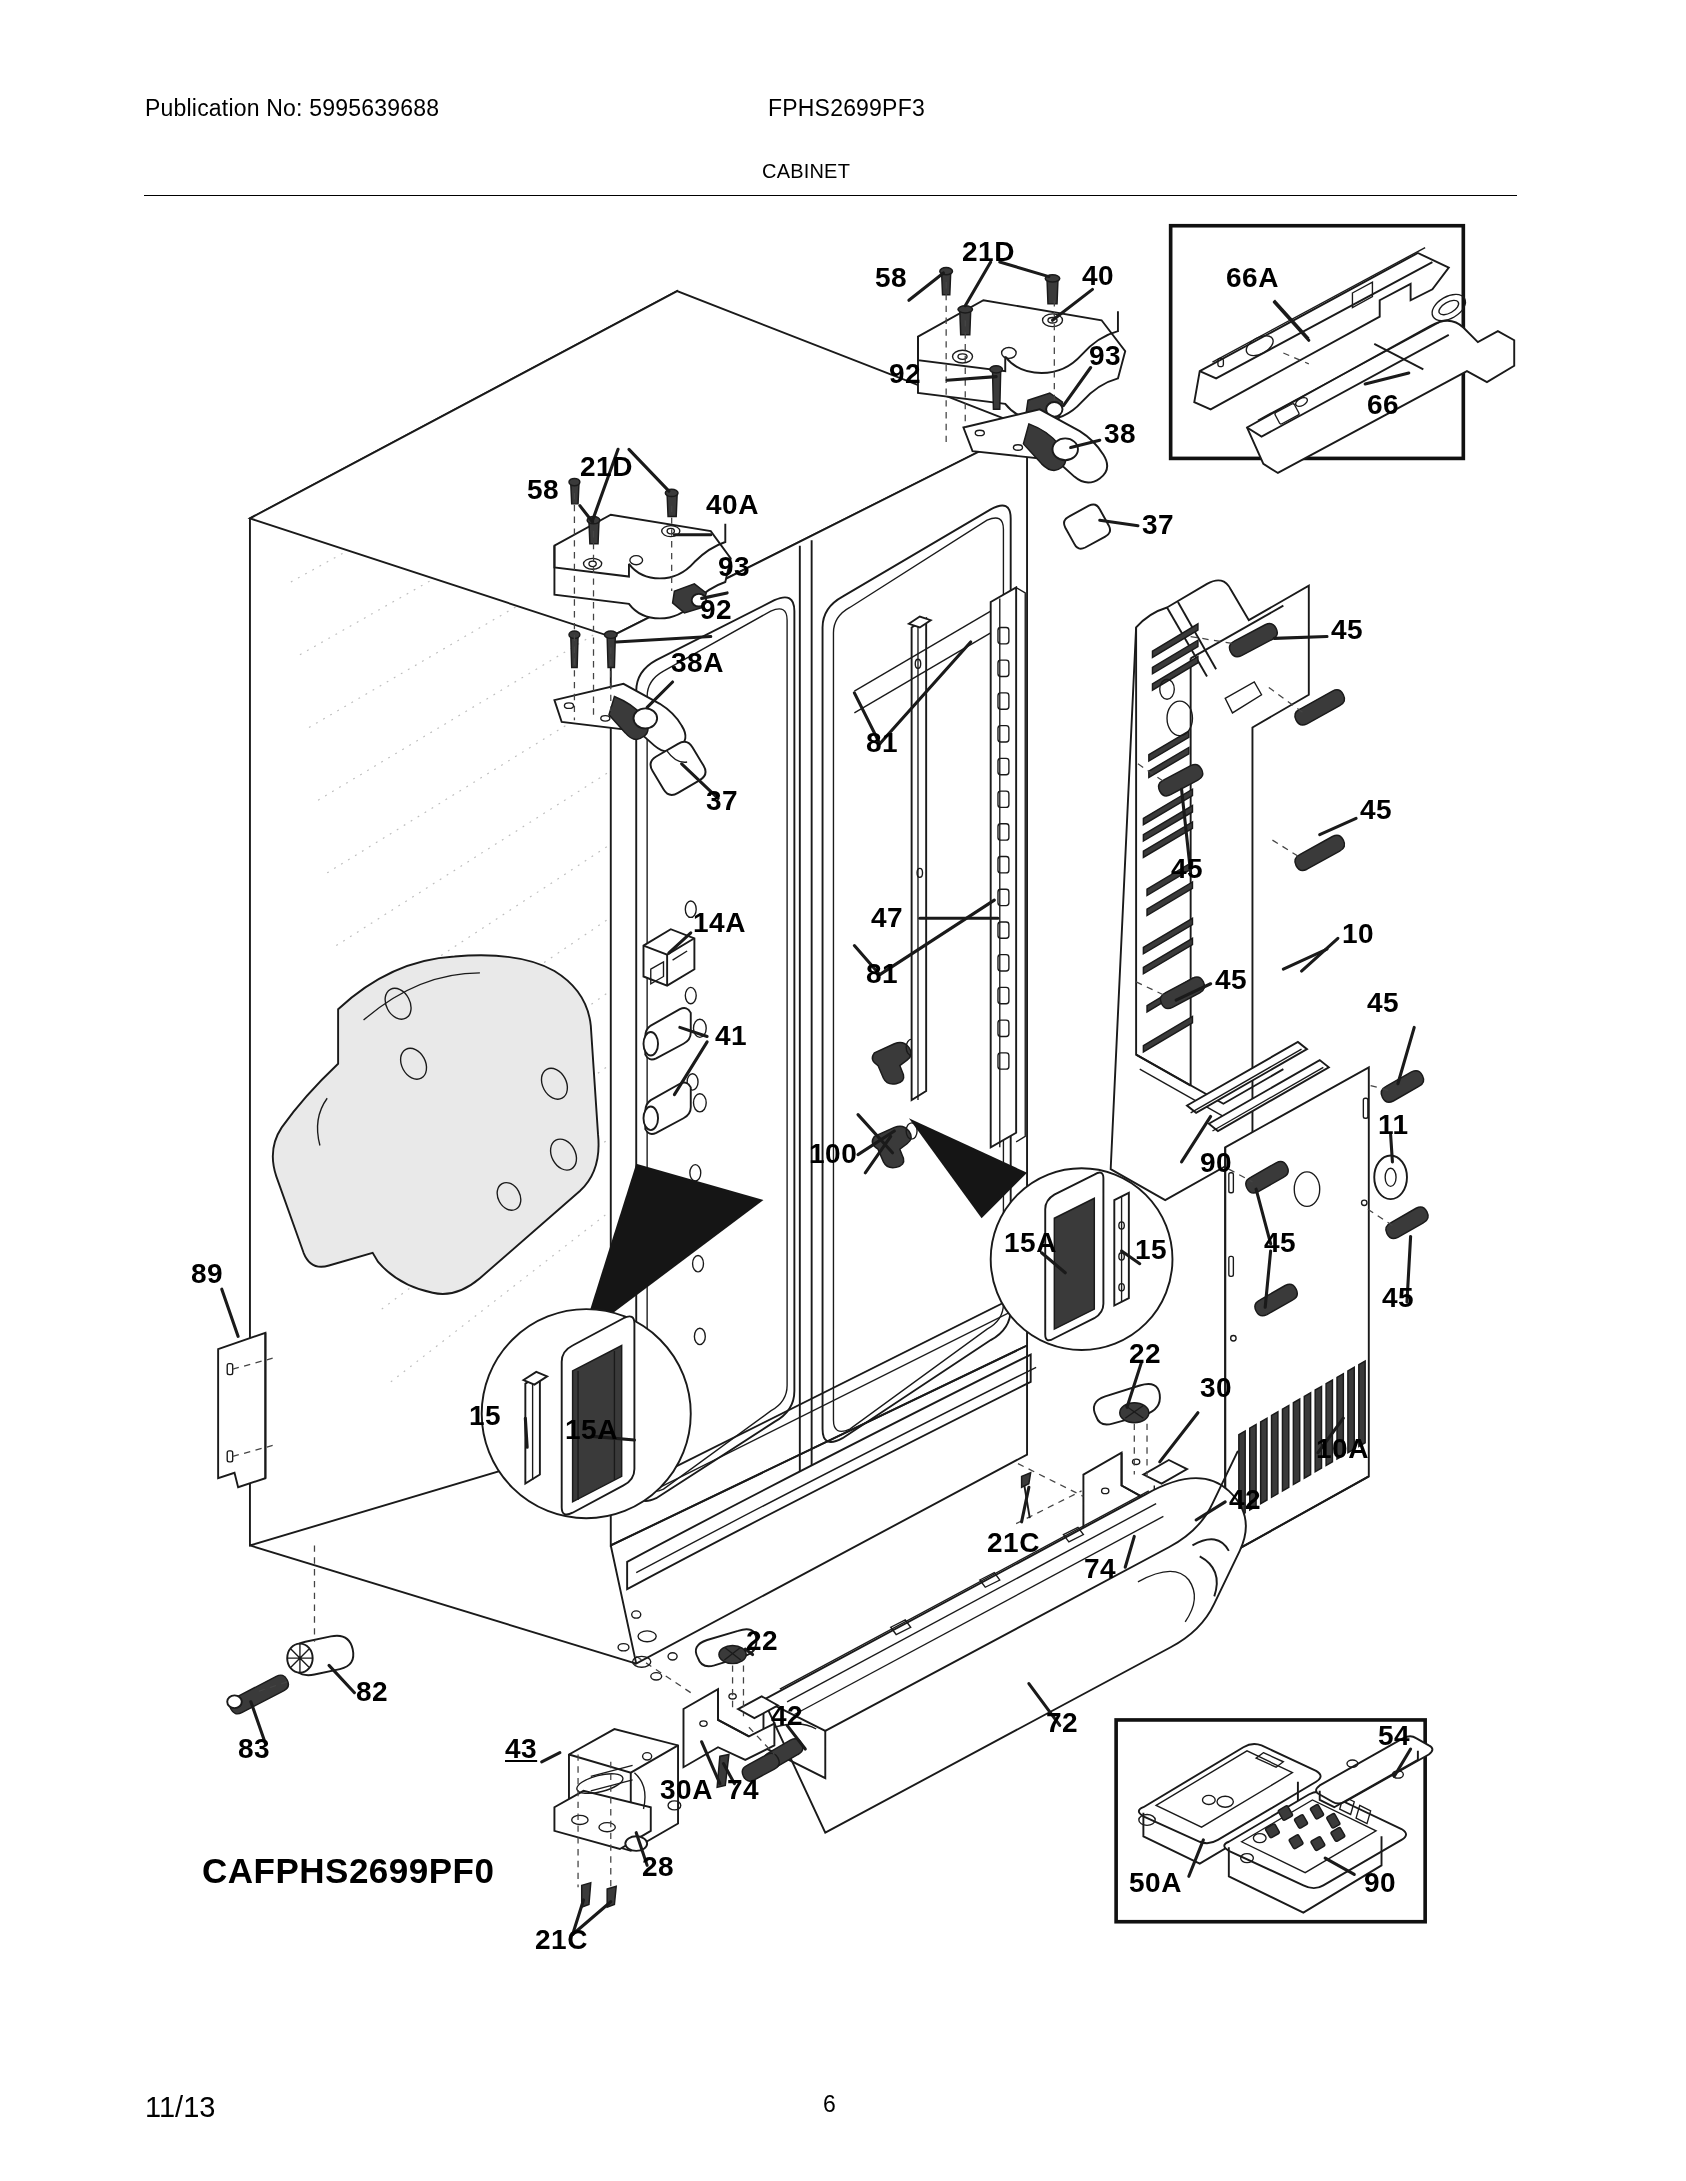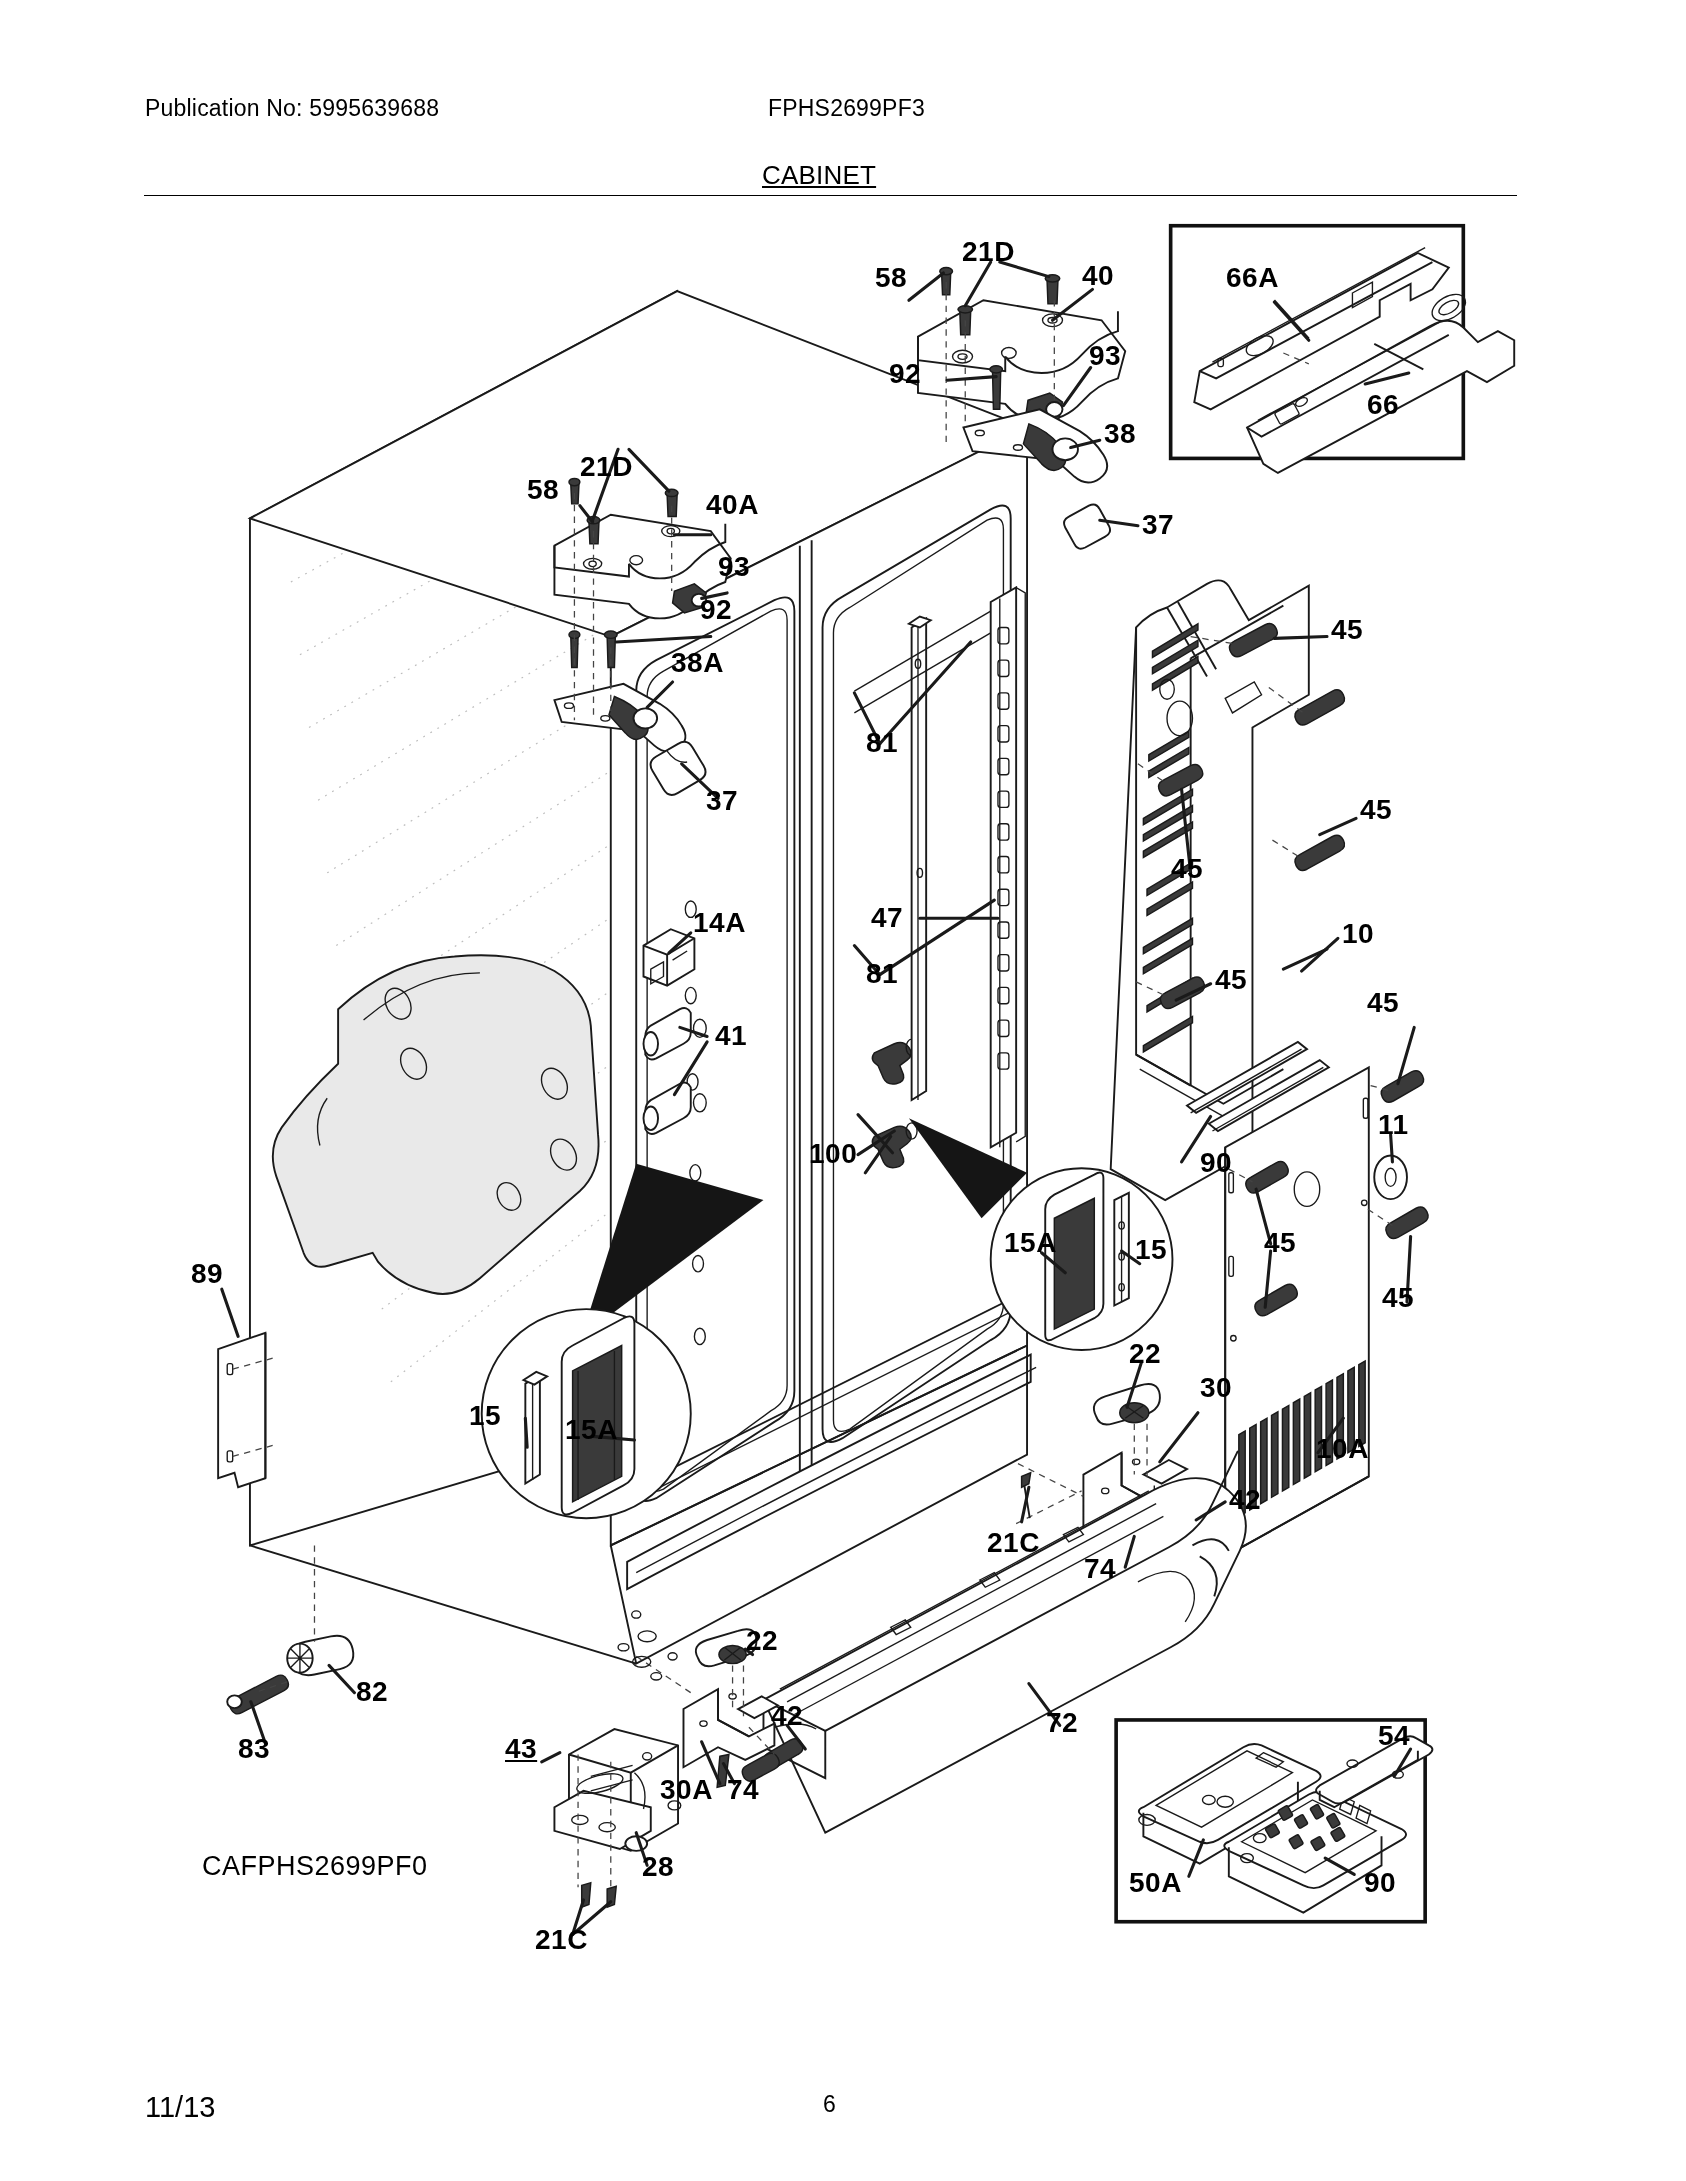--- a/index.html
+++ b/index.html
@@ -3,25 +3,25 @@
 <meta charset="utf-8">
 <style>
   html,body{margin:0;padding:0;background:#fff;}
   body{width:1686px;height:2182px;position:relative;font-family:"Liberation Sans",sans-serif;color:#000;overflow:hidden;}
   .page{position:absolute;inset:0;}
 
   
   .hdr{position:absolute;font-size:23px;letter-spacing:0.2px;white-space:nowrap;}
   #pubno{left:145px;top:95px;}
   #modelno{left:768px;top:95px;}
-  #doctitle{left:762px;top:160px;font-size:26px;text-decoration:underline;}
+  #doctitle{left:762px;top:160px;font-size:20px;}
   .rule{position:absolute;left:144px;top:195px;width:1373px;height:0;border-top:1.8px solid #000;}
   #footdate{position:absolute;left:145px;top:2091px;font-size:29px;}
   #footpage{position:absolute;left:823px;top:2091px;font-size:23px;}
-  #modelcode{position:absolute;left:202px;top:1851px;font-size:27px;font-weight:normal;letter-spacing:0.5px;}
+  #modelcode{position:absolute;left:202px;top:1851px;font-size:35px;font-weight:bold;letter-spacing:0.5px;}
 
   
   .cal{position:absolute;font-size:28px;font-weight:bold;letter-spacing:0.5px;line-height:1;white-space:nowrap;}
 
   
   svg.art{position:absolute;left:0;top:0;width:1686px;height:2182px;}
   .ln{fill:none;stroke:#1a1a1a;stroke-width:2.1;}
   .ln-th{fill:none;stroke:#1a1a1a;stroke-width:3.4;stroke-linecap:round;}
   .ln-f{fill:none;stroke:#1a1a1a;stroke-width:1.5;}
   .dash{fill:none;stroke:#444;stroke-width:1.4;stroke-dasharray:7 6;}

